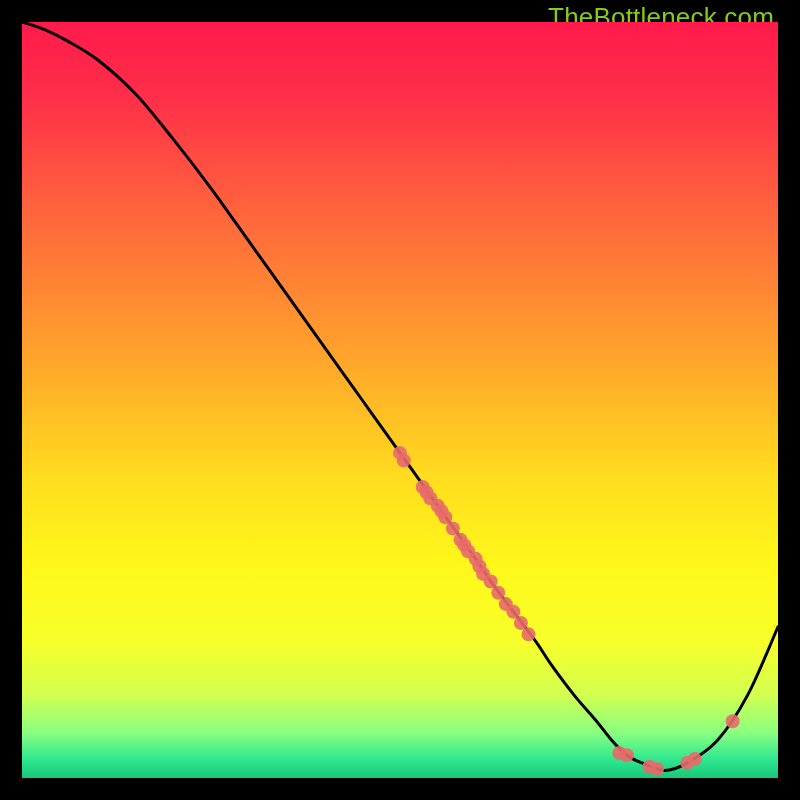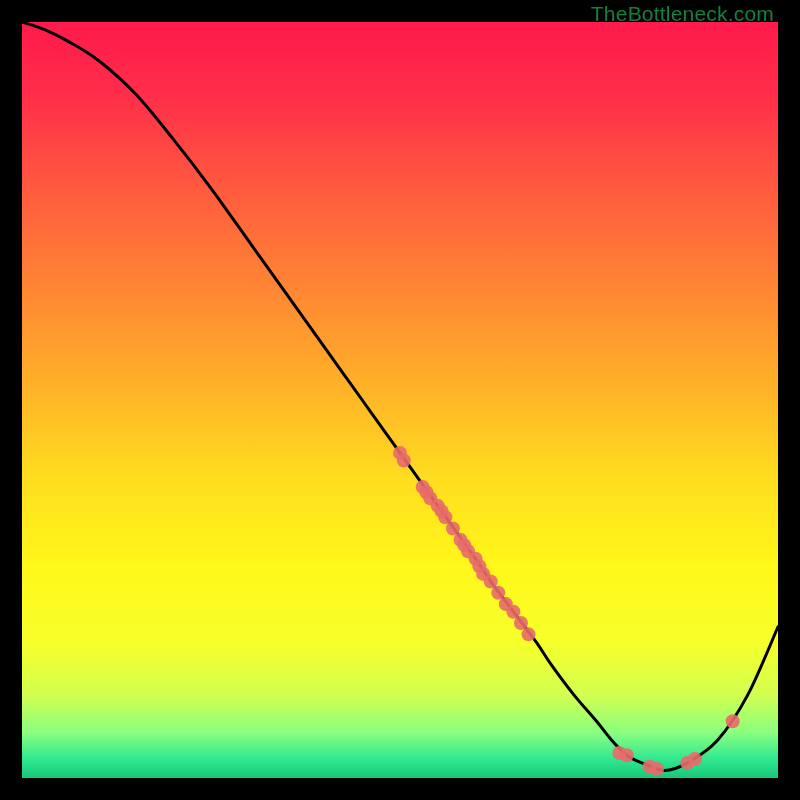--- a/index.html
+++ b/index.html
@@ -23,22 +23,22 @@
     position: absolute;
     left: 0;
     top: 0;
     width: 756px;
     height: 756px;
   }
   .watermark {
     position: absolute;
     top: 2px;
     right: 26px;
-    color: #15803d;
-    font-size: 21px;
+    color: #84cc16;
+    font-size: 26px;
     font-weight: 500;
     letter-spacing: 0.2px;
   }
 </style>
 </head>
 <body>
 
 <div class="watermark">TheBottleneck.com</div>
 
 <div class="frame">

